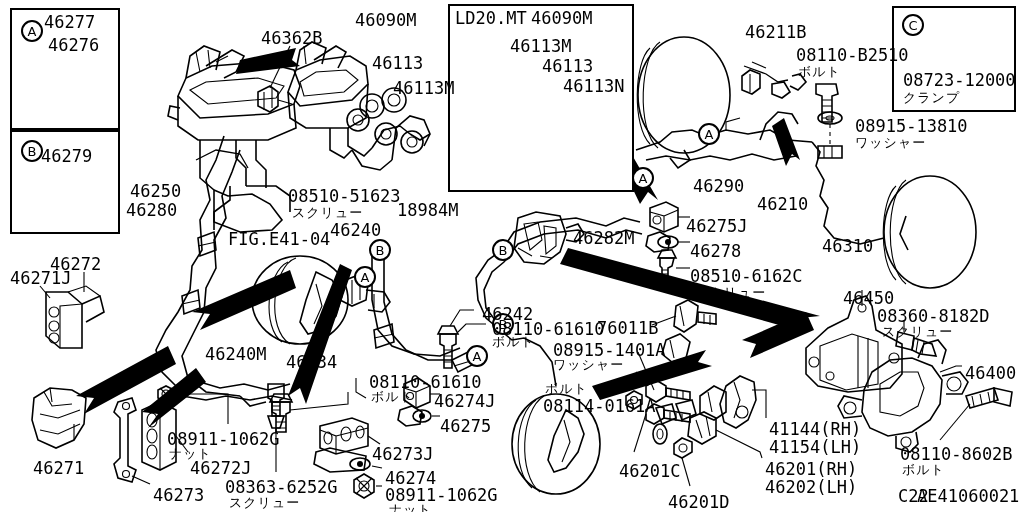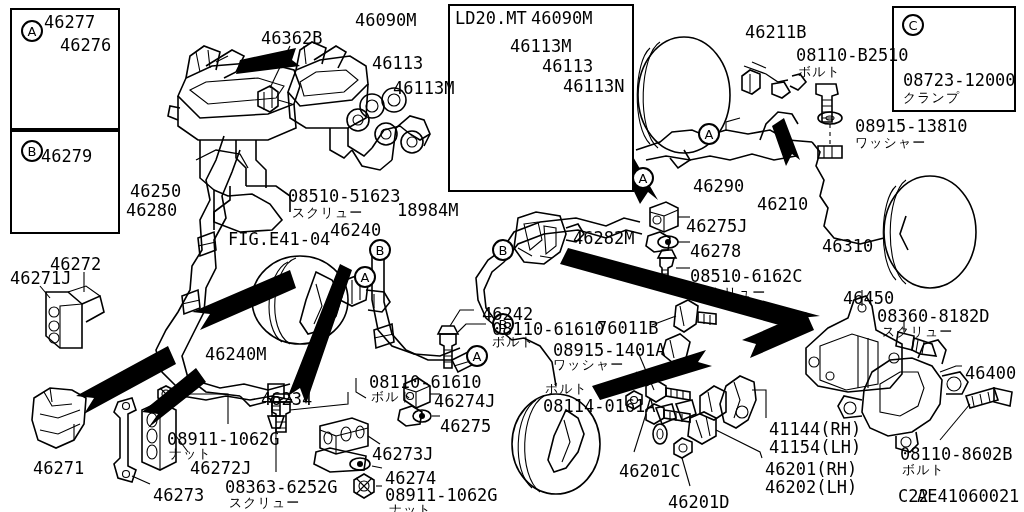--- a/index.html
+++ b/index.html
@@ -457,21 +457,21 @@
   <div class="circ" style="left:354px;top:266px;">A</div>
   <div class="circ" style="left:369px;top:239px;">B</div>
   <div class="circ" style="left:492px;top:239px;">B</div>
   <div class="circ" style="left:492px;top:313px;">B</div>
   <div class="circ" style="left:698px;top:123px;">A</div>
   <div class="circ" style="left:632px;top:167px;">A</div>
   <div class="circ" style="left:466px;top:345px;">A</div>
 
   <div id="labels">
       <div class="lbl" style="left: 44px; top: 14px;">46277</div>
-      <div class="lbl" style="left: 60px; top: 37px;">46276</div>
+      <div class="lbl" style="left: 48px; top: 37px;">46276</div>
       <div class="lbl" style="left: 41px; top: 148px;">46279</div>
       <div class="lbl" style="left: 261px; top: 30px;">46362B</div>
       <div class="lbl" style="left: 355px; top: 12px;">46090M</div>
       <div class="lbl" style="left: 372px; top: 55px;">46113</div>
       <div class="lbl" style="left: 393px; top: 80px;">46113M</div>
       <div class="lbl" style="left: 455px; top: 10px;">LD20.MT</div>
       <div class="lbl" style="left: 531px; top: 10px;">46090M</div>
       <div class="lbl" style="left: 510px; top: 38px;">46113M</div>
       <div class="lbl" style="left: 542px; top: 58px;">46113</div>
       <div class="lbl" style="left: 563px; top: 78px;">46113N</div>
@@ -493,21 +493,21 @@
       <div class="lbl" style="left: 693px; top: 178px;">46290</div>
       <div class="lbl" style="left: 757px; top: 196px;">46210</div>
       <div class="lbl" style="left: 822px; top: 238px;">46310</div>
       <div class="lbl" style="left: 686px; top: 218px;">46275J</div>
       <div class="lbl" style="left: 690px; top: 243px;">46278</div>
       <div class="lbl" style="left: 690px; top: 268px;">08510-6162C</div>
       <div class="lbl jp" style="left: 695px; top: 286px;">スクリュー</div>
       <div class="lbl" style="left: 50px; top: 256px;">46272</div>
       <div class="lbl" style="left: 10px; top: 270px;">46271J</div>
       <div class="lbl" style="left: 205px; top: 346px;">46240M</div>
-      <div class="lbl" style="left: 261px; top: 354px; margin-top: 37px;">46234</div>
+      <div class="lbl" style="left: 286px; top: 354px;">46234</div>
       <div class="lbl" style="left: 482px; top: 306px;">46242</div>
       <div class="lbl" style="left: 492px; top: 321px;">08110-61610</div>
       <div class="lbl jp" style="left: 492px; top: 335px;">ボルト</div>
       <div class="lbl" style="left: 597px; top: 320px;">76011B</div>
       <div class="lbl" style="left: 553px; top: 342px;">08915-1401A</div>
       <div class="lbl jp" style="left: 553px; top: 358px;">ワッシャー</div>
       <div class="lbl" style="left: 543px; top: 366px; margin-top: 32px;">08114-0161A</div>
       <div class="lbl jp" style="left: 545px; top: 382px;">ボルト</div>
       <div class="lbl" style="left: 369px; top: 374px;">08110-61610</div>
       <div class="lbl jp" style="left: 371px; top: 390px;">ボルト</div>

